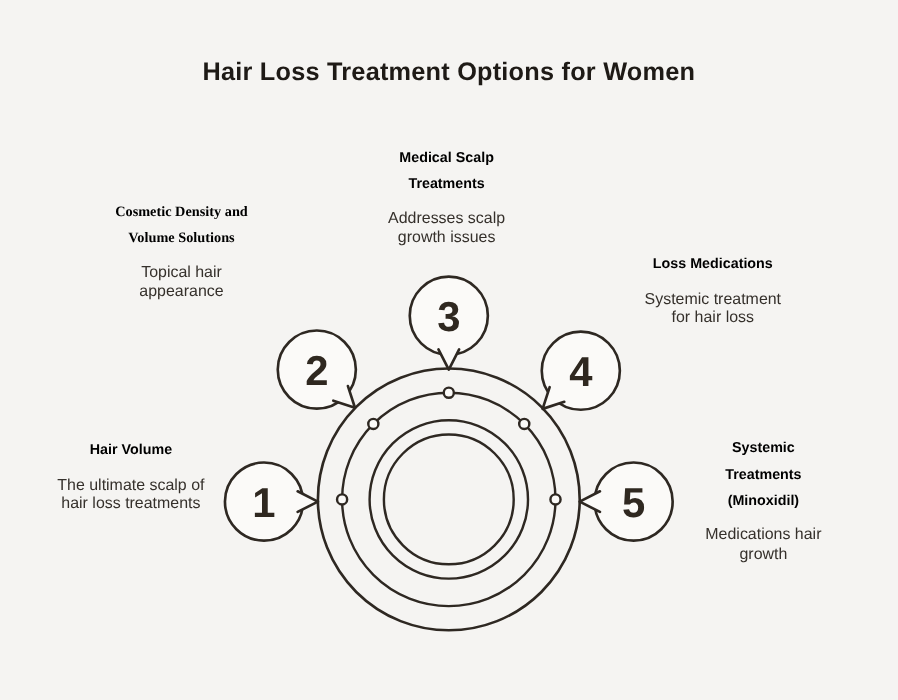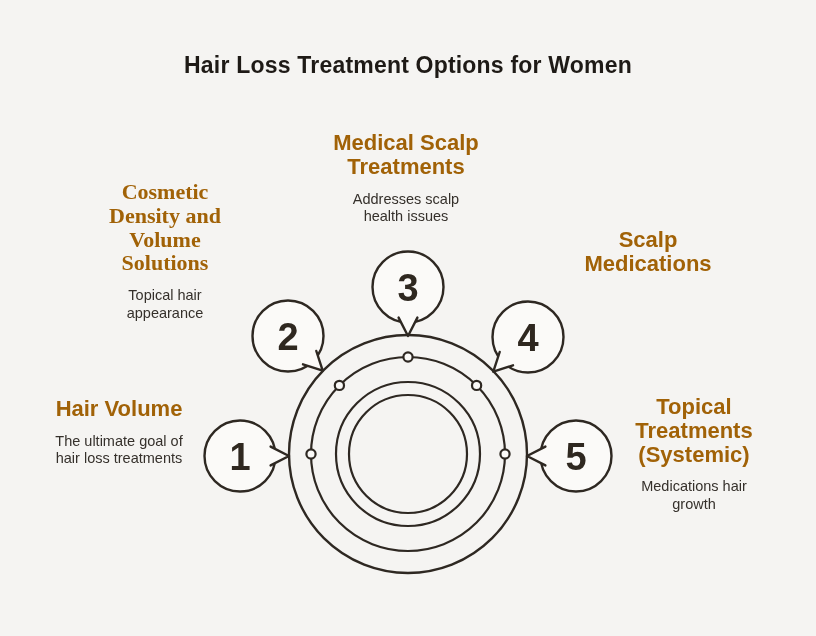--- a/index.html
+++ b/index.html
@@ -40,24 +40,24 @@
   }
   .hub-svg text.num {
     font-family: "Liberation Sans", sans-serif;
     font-size: 38px;
     font-weight: 700;
     fill: #2f2820;
     text-anchor: middle;
   }
   .label-block { position: absolute; text-align: center; }
   .label-title {
-    font-size: 22px;
+    font-size: 13px;
     font-weight: 700;
     line-height: 23.8px;
-    color: #a16207;
+    color: #000000;
     margin: 0 auto;
   }
   .label-desc {
     font-size: 14.5px;
     font-weight: 400;
     line-height: 17.5px;
     color: #35302b;
     margin: 12px auto 0 auto;
   }
   
@@ -122,35 +122,36 @@
     </g>
     <g>
       <circle class="bubble" cx="576" cy="456" r="35.5"></circle>
       <path class="tail" d="M 545.4 465.4 L 527 456 L 545.4 446.6"></path>
       <text class="num" x="576" y="470">5</text>
     </g>
   </svg>
 
   <div class="label-block item-1">
     <div class="label-title">Hair Volume</div>
-    <div class="label-desc">The ultimate goal of hair loss treatments</div>
+    <div class="label-desc">The ultimate scalp of hair loss treatments</div>
   </div>
 
   <div class="label-block item-2">
     <div class="label-title">Cosmetic Density and Volume Solutions</div>
     <div class="label-desc">Topical hair appearance</div>
   </div>
 
   <div class="label-block item-3">
     <div class="label-title">Medical Scalp Treatments</div>
-    <div class="label-desc">Addresses scalp health issues</div>
+    <div class="label-desc">Addresses scalp growth issues</div>
   </div>
 
   <div class="label-block item-4">
-    <div class="label-title">Scalp Medications</div>
+    <div class="label-title">Loss Medications</div>
+    <div class="label-desc">Systemic treatment for hair loss</div>
   </div>
 
   <div class="label-block item-5">
-    <div class="label-title">Topical Treatments (Systemic)</div>
+    <div class="label-title">Systemic Treatments (Minoxidil)</div>
     <div class="label-desc">Medications hair growth</div>
   </div>
 
 </div>
 
 </body></html>

